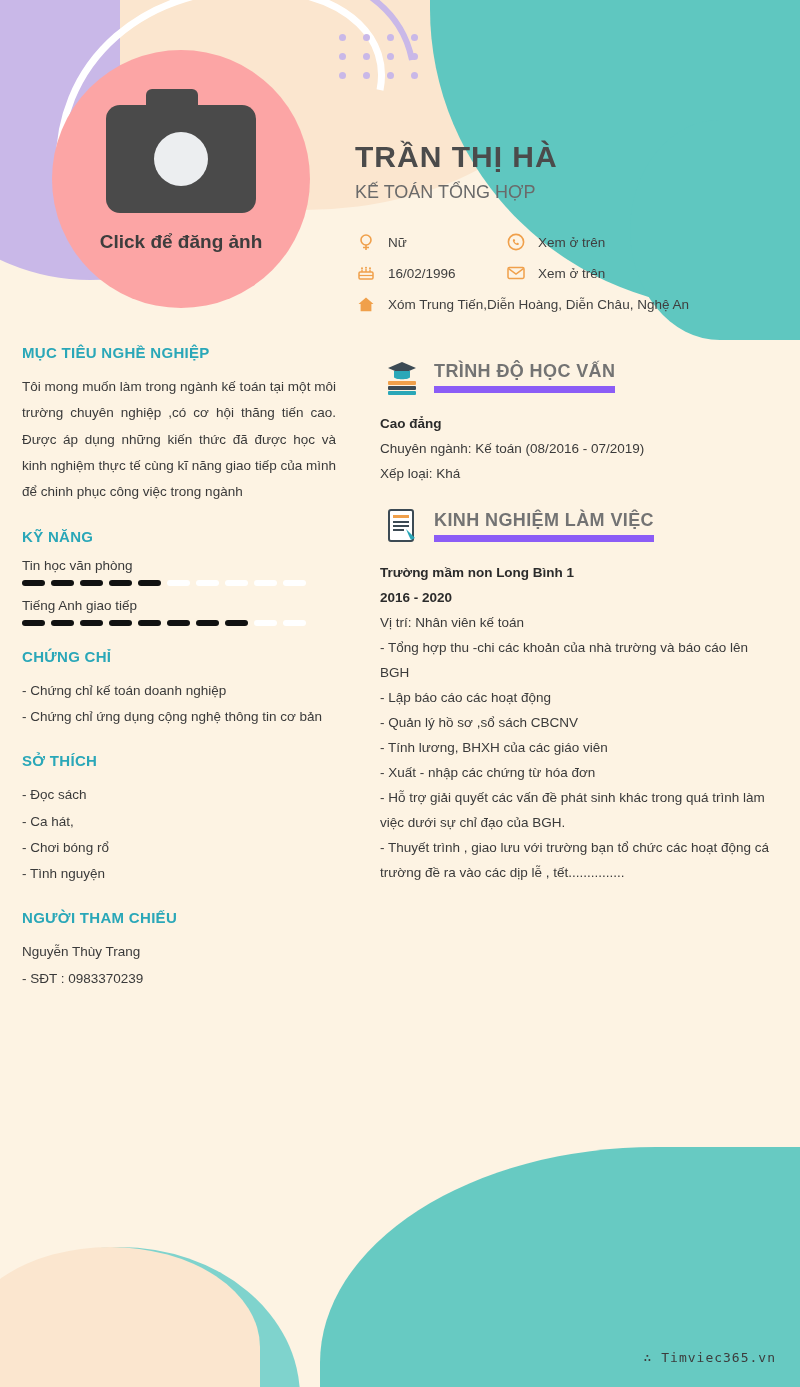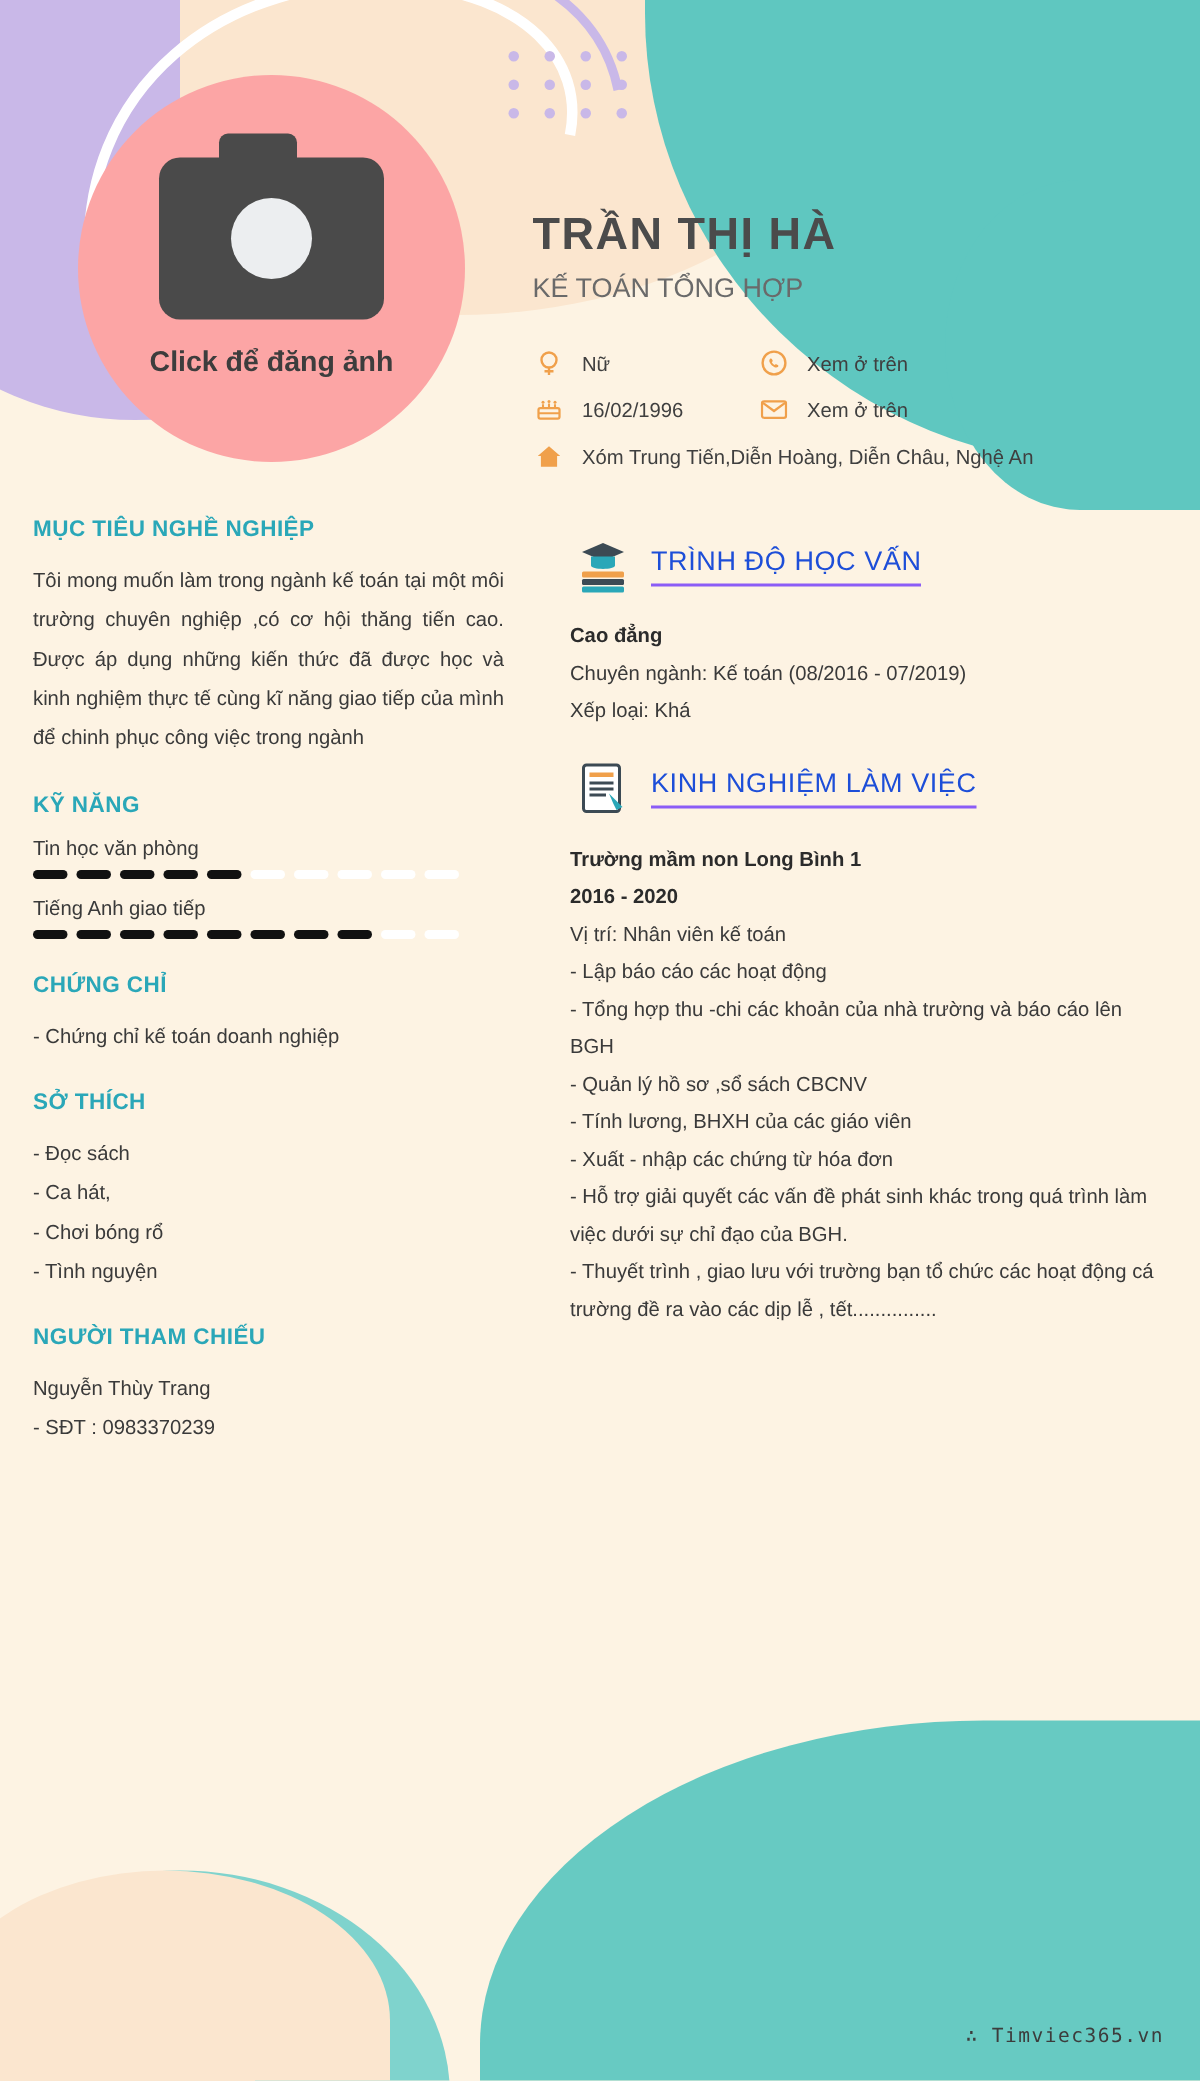--- a/index.html
+++ b/index.html
@@ -232,24 +232,24 @@
     align-items: center;
     margin: 18px 0 14px 0;
   }
   .r-head .r-icon {
     width: 44px; height: 42px;
     margin-right: 10px;
     display: flex; align-items: center; justify-content: center;
   }
   .r-head .r-title {
     font-size: 18px;
-    font-weight: normal;
-    color: #1d4ed8;
+    font-weight: bold;
+    color: #737373;
     letter-spacing: .4px;
-    border-bottom: 2px solid #8b5cf6;
+    border-bottom: 7px solid #8b5cf6;
     padding-bottom: 4px;
   }
   .r-strong {
     font-size: 13.5px;
     font-weight: bold;
     color: #2b2b2b;
     line-height: 1.85;
   }
   .r-text {
     font-size: 13.5px;
@@ -408,20 +408,21 @@
             <i class="on"></i>
             <i class="on"></i>
             <i class="on"></i>
             <i></i>
             <i></i>
         </div>
       </div>
 
       <div class="sec-title">CHỨNG CHỈ</div>
       <p class="list-line">- Chứng chỉ kế toán doanh nghiệp</p>
+      <p class="list-line">- Chứng chỉ ứng dụng cộng nghệ thông tin cơ bản</p>
 
       <div class="sec-title">SỞ THÍCH</div>
       <p class="list-line">- Đọc sách</p>
       <p class="list-line">- Ca hát,</p>
       <p class="list-line">- Chơi bóng rổ</p>
       <p class="list-line">- Tình nguyện</p>
 
       <div class="sec-title">NGƯỜI THAM CHIẾU</div>
       <p class="list-line">Nguyễn Thùy Trang</p>
       <p class="list-line">- SĐT : 0983370239</p>
@@ -454,22 +455,22 @@
             <rect x="11" y="18" width="16" height="2" fill="#3c4a54"></rect>
             <rect x="11" y="22" width="11" height="2" fill="#3c4a54"></rect>
             <path d="M24 22 l9 9 -4 2 -2-4 z" fill="#2aa7b8"></path>
           </svg>
         </span>
         <span class="r-title">KINH NGHIỆM LÀM VIỆC</span>
       </div>
       <div class="r-strong">Trường mầm non Long Bình 1</div>
       <div class="r-strong">2016 - 2020</div>
       <div class="r-text">Vị trí: Nhân viên kế toán</div>
+      <div class="r-text">- Tổng hợp  thu -chi các khoản của nhà  trường  và báo cáo lên BGH</div>
       <div class="r-text">- Lập báo cáo các hoạt động</div>
-      <div class="r-text">- Tổng hợp  thu -chi các khoản của nhà  trường  và báo cáo lên BGH</div>
       <div class="r-text">- Quản lý hồ sơ ,sổ sách CBCNV</div>
       <div class="r-text">- Tính lương, BHXH của các giáo viên</div>
       <div class="r-text"> - Xuất - nhập các chứng từ hóa đơn</div>
       <div class="r-text">- Hỗ trợ giải quyết các vấn đề phát sinh khác trong quá trình làm việc dưới sự chỉ đạo của BGH.</div>
       <div class="r-text">- Thuyết trình , giao lưu với trường bạn tổ chức các hoạt động cá trường đề ra vào các dịp lễ , tết...............</div>
     </div>
   </div>
 
   <div class="footer-brand">∴ Timviec365.vn</div>
 </div>

